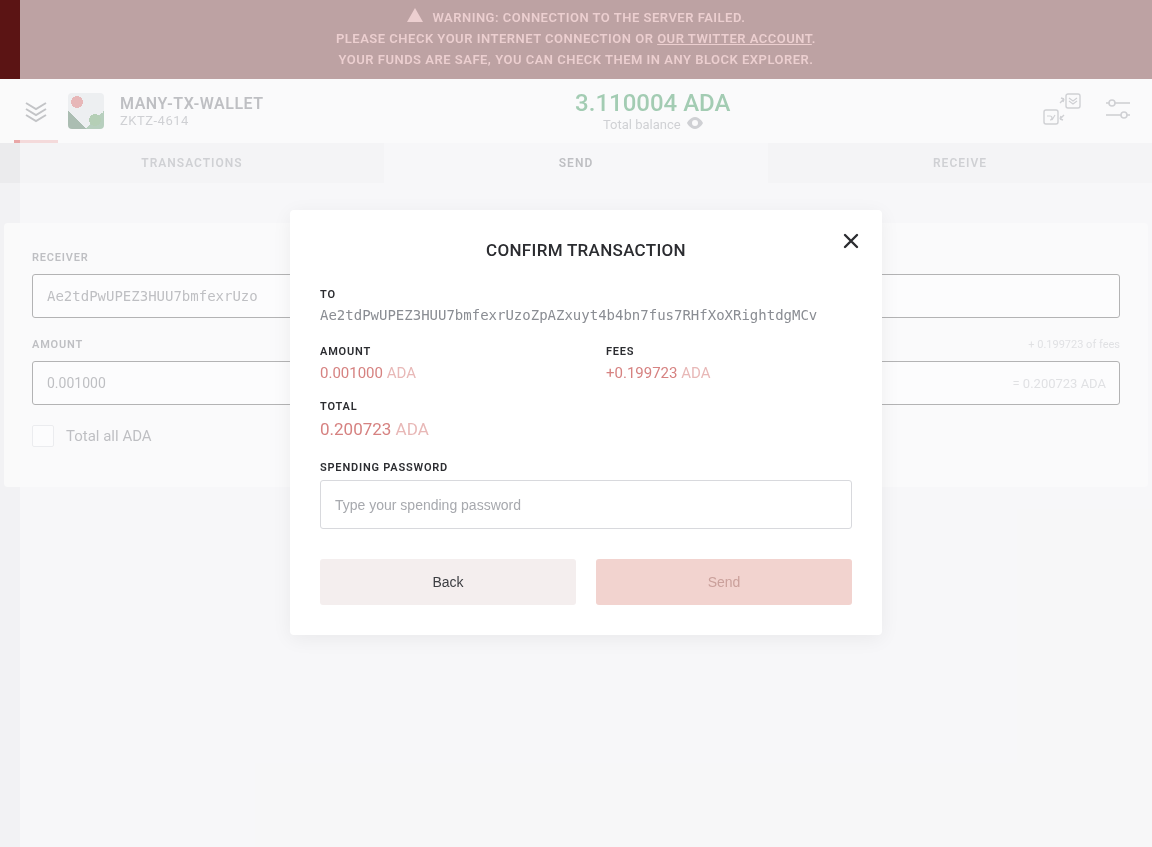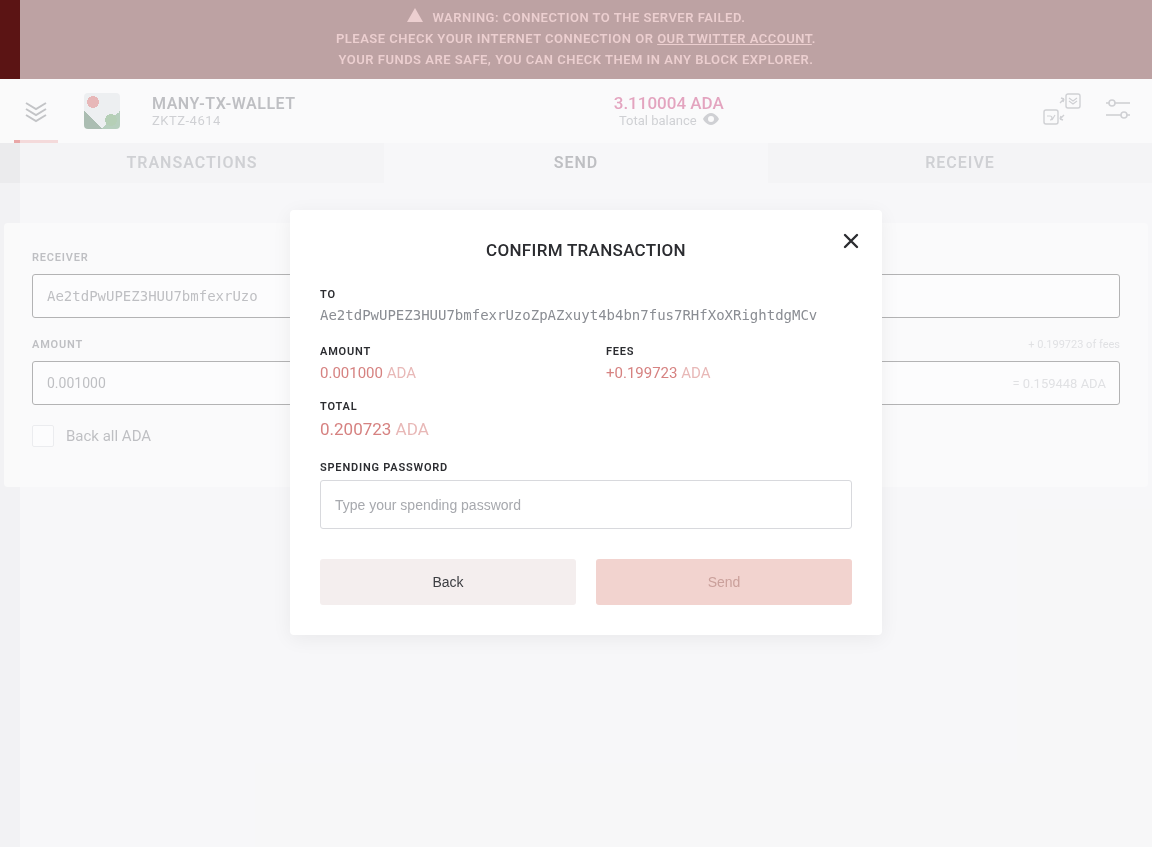--- a/index.html
+++ b/index.html
@@ -33,21 +33,21 @@
     .warning-banner a {
       color: #d58989;
       text-decoration: underline;
     }
     .topbar {
       display: flex;
       align-items: center;
       height: 64px;
       background: #fafafa;
       padding: 0 20px;
-      gap: 32px;
+      gap: 16px;
     }
     .topbar .logo-icon {
       width: 32px;
       height: 32px;
       display: flex;
       align-items: center;
       justify-content: center;
       color: #5e6066;
       position: relative;
     }
@@ -86,23 +86,23 @@
       color: #8a8d93;
       letter-spacing: 0.5px;
     }
     .balance-block {
       flex: 1;
       display: flex;
       flex-direction: column;
       align-items: center;
     }
     .balance-amount {
-      font-size: 17px;
+      font-size: 24px;
       font-weight: 500;
-      color: #be185d;
+      color: #15803d;
     }
     .balance-label {
       font-size: 13px;
       color: #8a8d93;
       display: flex;
       align-items: center;
       gap: 6px;
     }
     .topbar-icons {
       display: flex;
@@ -113,21 +113,21 @@
     .tabs {
       display: flex;
       height: 40px;
       background: #fafafa;
     }
     .tab {
       flex: 1;
       display: flex;
       align-items: center;
       justify-content: center;
-      font-size: 16px;
+      font-size: 12px;
       font-weight: 600;
       letter-spacing: 1px;
       color: #8a8d93;
       background: #ebebed;
       cursor: pointer;
     }
     .tab.active {
       background: #f2f2f4;
       color: #5e6066;
     }
@@ -383,26 +383,26 @@
       <div class="field-label">RECEIVER</div>
       <input class="text-input" value="Ae2tdPwUPEZ3HUU7bmfexrUzo" style="">
     </div>
     <div class="field-group">
       <div class="field-row">
         <div class="field-label">AMOUNT</div>
         <div class="field-hint">+ 0.199723 of fees</div>
       </div>
       <div class="amount-wrap">
         <input class="text-input sans" value="0.001000" style="">
-        <span class="amount-suffix">= 0.159448 ADA</span>
+        <span class="amount-suffix">= 0.200723 ADA</span>
       </div>
     </div>
     <div class="checkbox-row">
       <div class="checkbox-box"></div>
-      <div class="checkbox-label">Back all ADA</div>
+      <div class="checkbox-label">Total all ADA</div>
     </div>
   </div>
 </div>
 
 <div class="overlay">
   <div class="modal">
     <div class="modal-close">
       <svg width="18" height="18" viewBox="0 0 18 18">
           <path stroke="#2b2c30" stroke-width="2.4" stroke-linecap="round" d="M3 3 L15 15 M15 3 L3 15"></path>
         </svg>

